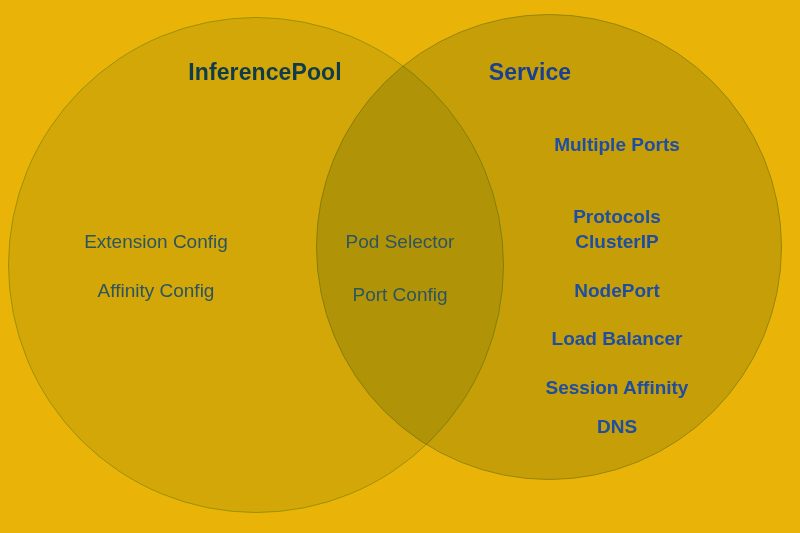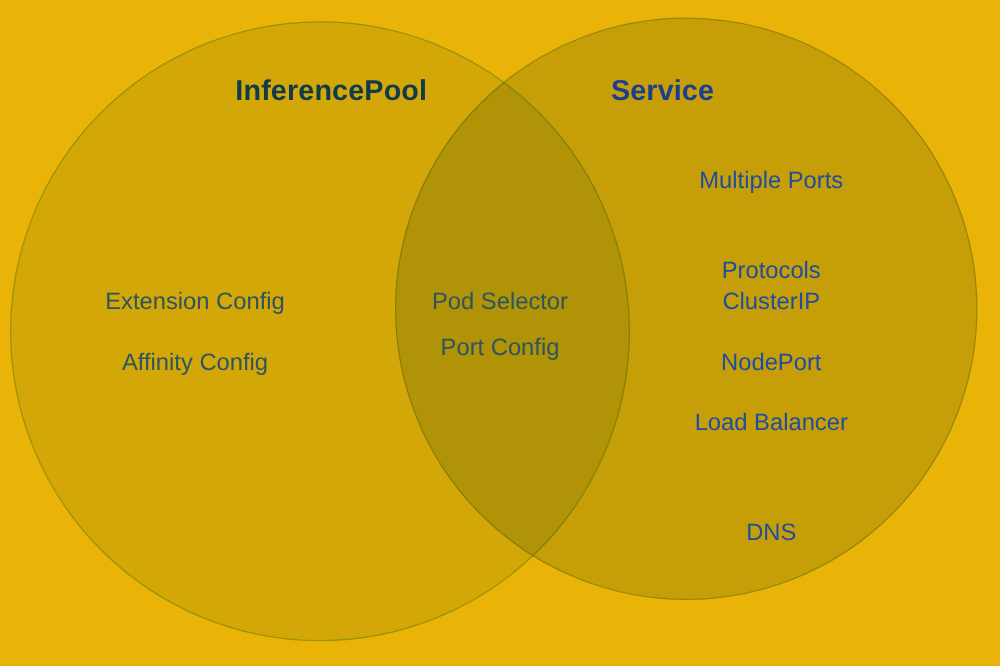--- a/index.html
+++ b/index.html
@@ -81,21 +81,21 @@
     transform: translateX(-50%);
   }
 
   .item-left   { color: #2d5560; }
   .item-center { color: #2d5560; }
   .item-right  { color: #1f4ea0; }
 
   
   .col-left   { left: 156px; }
   .col-center { left: 400px; }
-  .col-right  { left: 617px; }
+  .col-right  { left: 617px; font-weight: bold; }
 </style>
 </head>
 <body>
 
 <div id="venn-canvas">
 
   <div class="circle" id="circle-left"></div>
 
   <div class="circle" id="circle-right"></div>
 
@@ -104,29 +104,30 @@
     <div class="title" id="title-left">InferencePool</div>
 
     <div class="title" id="title-right">Service</div>
 
     <div class="item item-left col-left" style="top:231px;text-align:right;">Extension Config</div>
 
     <div class="item item-left col-left" style="top:280px;">Affinity Config</div>
 
     <div class="item item-center col-center" style="top:231px;">Pod Selector</div>
 
-    <div class="item item-center col-center" style="top:268px;">Port Config</div>
+    <div class="item item-center col-center" style="top:284px;">Port Config</div>
 
     <div class="item item-right col-right" style="top:134px;">Multiple Ports</div>
 
     <div class="item item-right col-right" style="top:182px;margin-top:24px;">Protocols</div>
 
     <div class="item item-right col-right" style="top:231px;">ClusterIP</div>
 
     <div class="item item-right col-right" style="top:280px;text-align:right;">NodePort</div>
 
     <div class="item item-right col-right" style="top:328px;">Load Balancer</div>
 
+    <div class="item item-right col-right" style="top:377px;">Session Affinity</div>
 
     <div class="item item-right col-right" style="top:416px;text-align:center;">DNS</div>
 
   </div>
 </div>
 
 </body></html>

